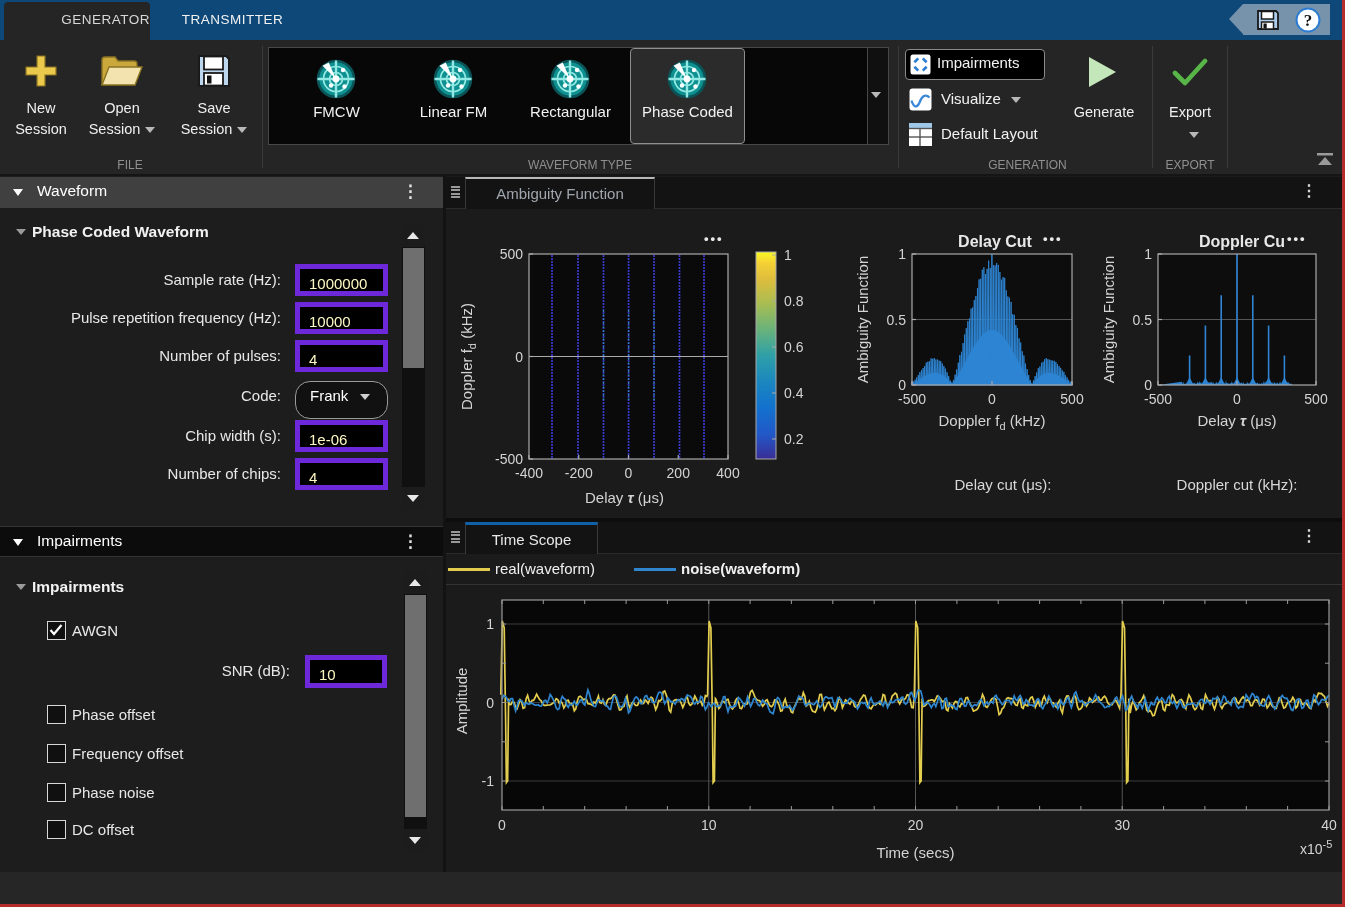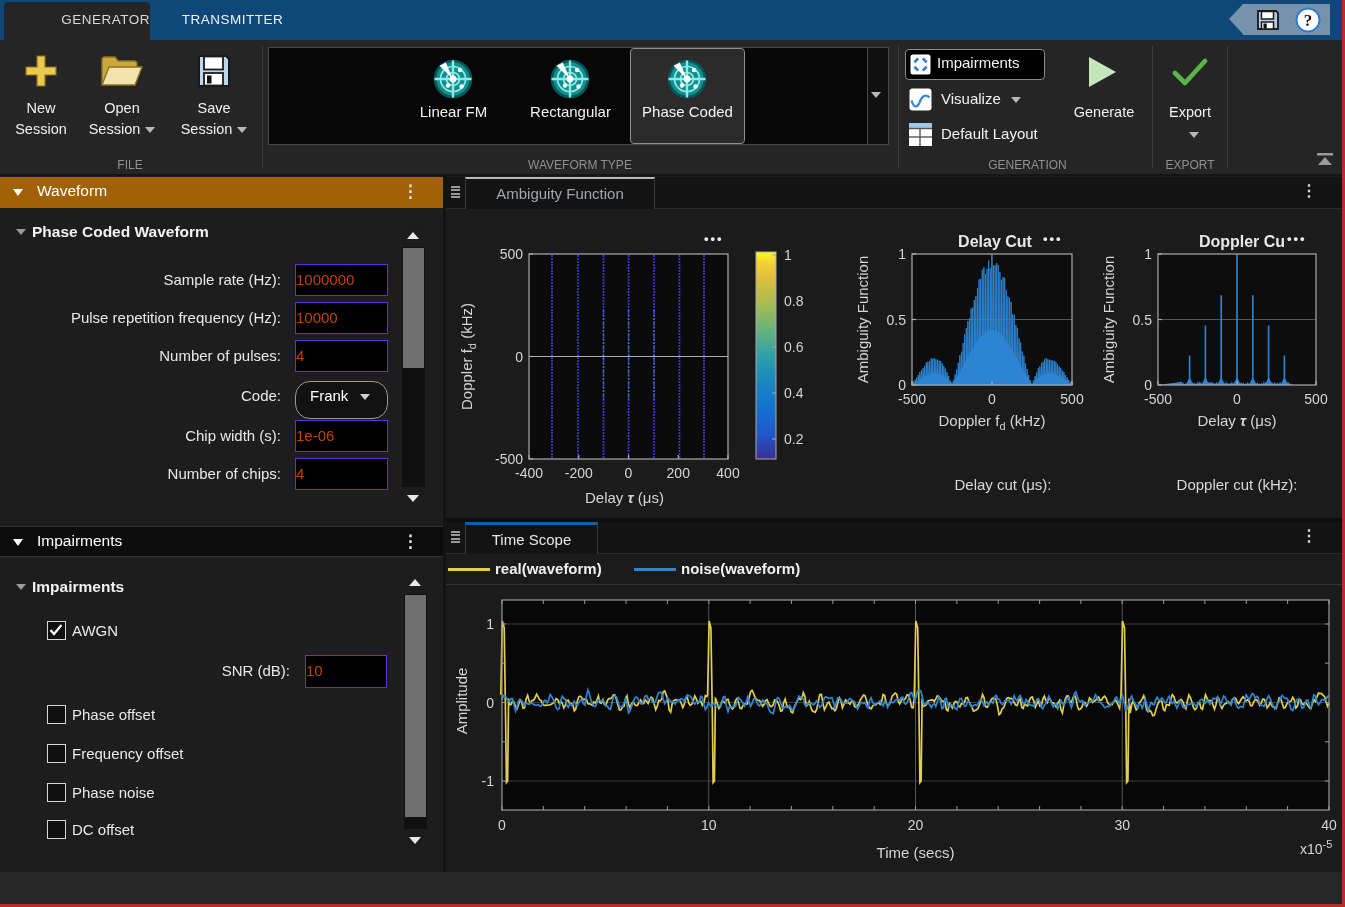--- a/index.html
+++ b/index.html
@@ -18,29 +18,29 @@
 .btnlabel{color:#f0f0f0;font-size:14.5px;text-align:center;line-height:21px}
 .dd{display:inline-block;width:0;height:0;border-left:5px solid transparent;border-right:5px solid transparent;border-top:6px solid #b8b8b8;vertical-align:middle;margin-left:5px}
 
 #gallery{position:absolute;left:268px;top:7px;width:600px;height:98px;background:#070707;border:1px solid #484848}
 .gitem{position:absolute;top:1px;height:94px;width:117px}
 .glabel{position:absolute;top:52px;width:100%;text-align:center;color:#f2f2f2;font-size:15px;line-height:21px}
 #gsel{position:absolute;left:361px;top:0;width:115px;height:96px;background:#2b2b2b;border:1px solid #8f8f8f;border-radius:4px}
 #gdrop{position:absolute;left:868px;top:7px;width:21px;height:98px;background:#101010;border:1px solid #484848;border-left:none}
 
 #lpanel{position:absolute;left:0;top:176px;width:443px;height:696px;background:#1d1d1d}
-#wavehdr{position:absolute;left:0;top:1px;width:443px;height:31px;background:#a16207}
+#wavehdr{position:absolute;left:0;top:1px;width:443px;height:31px;background:#404040}
 #imphdr{position:absolute;left:0;top:350px;width:443px;height:31px;background:#0c0c0c;border-top:1px solid #333;border-bottom:1px solid #333}
 .hdrtxt{position:absolute;left:37px;top:5px;color:#fff;font-size:15.5px}
 .chev{position:absolute;left:13px;top:12px;width:0;height:0;border-left:5.5px solid transparent;border-right:5.5px solid transparent;border-top:7px solid #fff}
 .vdots{position:absolute;right:24px;top:4px;color:#e0e0e0;font-size:17px;font-weight:bold;letter-spacing:0}
 .sect{color:#f2f2f2;font-size:15.5px;font-weight:bold}
 .stri{display:inline-block;width:0;height:0;border-left:5px solid transparent;border-right:5px solid transparent;border-top:6px solid #9a9a9a;margin-right:6px;vertical-align:2px}
 .flabel{position:absolute;color:#e8e8e8;font-size:15px;text-align:right;right:162px;width:270px}
-.finput{position:absolute;left:295px;width:93px;height:32px;background:#000;border:1px solid #6d28d9;color:#c2410c;font-size:15px;line-height:30px;}
+.finput{position:absolute;left:295px;width:93px;height:32px;background:#000;border:5px solid #6d28d9;color:#fef9c3;font-size:15px;line-height:30px;padding-left:9px}
 .cb{position:absolute;left:47px;width:19px;height:19px;background:#101010;border:1.5px solid #d8d8d8}
 .cblabel{position:absolute;left:72px;color:#e8e8e8;font-size:15px}
 
 .sbar{position:absolute;width:23px;background:#101010}
 .sbtn{position:absolute;left:0;width:23px;height:23px;background:#1c1c1c}
 .sthumb{position:absolute;left:1px;width:21px;background:#6f6f6f}
 .tri-u{position:absolute;left:5px;top:8px;width:0;height:0;border-left:6px solid transparent;border-right:6px solid transparent;border-bottom:7px solid #e8e8e8}
 .tri-d{position:absolute;left:5px;top:8px;width:0;height:0;border-left:6px solid transparent;border-right:6px solid transparent;border-top:7px solid #e8e8e8}
 
 #docs{position:absolute;left:446px;top:176px;width:899px;height:696px;background:#1b1b1b}
@@ -85,20 +85,35 @@
 <path d="M3 3 h27 l3 3 v27 h-30 z" fill="#bcd6ee" stroke="#1a1a1a" stroke-width="2"></path>
 <rect x="8" y="3.5" width="19" height="13" fill="#fff" stroke="#1a1a1a" stroke-width="1.8"></rect>
 <rect x="8" y="20" width="19" height="12.5" fill="#fff" stroke="#1a1a1a" stroke-width="1.8"></rect>
 <rect x="11" y="22.5" width="4.5" height="8" fill="#111"></rect>
       </svg>
       <div class="abs btnlabel" style="left:172px;top:58px;width:84px">Save<br>Session<span class="dd"></span></div>
       <div class="seclabel" style="left:60px;width:140px">FILE</div>
       <div class="vsep" style="left:262px"></div>
       <div id="gallery">
         <div id="gsel"></div>
+        <div class="gitem" style="left:9px">
+          <div class="abs" style="left:38px;top:10px"><svg width="40" height="40" viewBox="0 0 40 40">
+ <circle cx="20" cy="20" r="18" fill="#0e8f90" stroke="#0a5356" stroke-width="2.6"></circle>
+ <circle cx="20" cy="20" r="12.5" fill="none" stroke="#93e9e3" stroke-width="1.7"></circle>
+ <circle cx="20" cy="20" r="6.5" fill="none" stroke="#93e9e3" stroke-width="1.7"></circle>
+ <line x1="20" y1="1.5" x2="20" y2="38.5" stroke="#93e9e3" stroke-width="2.4"></line>
+ <line x1="1.5" y1="20" x2="38.5" y2="20" stroke="#93e9e3" stroke-width="2.4"></line>
+ <path d="M20 20 L6.5 6.8 L12.8 3.6 Z" fill="#fff"></path>
+ <circle cx="20" cy="20" r="3.4" fill="#fff"></circle>
+ <circle cx="27" cy="11" r="2.2" fill="#fff"></circle>
+ <circle cx="15" cy="26.5" r="2.2" fill="#fff"></circle>
+ <circle cx="28.5" cy="27.5" r="2.2" fill="#fff"></circle>
+</svg></div>
+          <div class="glabel">FMCW</div>
+        </div>
         <div class="gitem" style="left:126px">
           <div class="abs" style="left:38px;top:10px"><svg width="40" height="40" viewBox="0 0 40 40">
  <circle cx="20" cy="20" r="18" fill="#0e8f90" stroke="#0a5356" stroke-width="2.6"></circle>
  <circle cx="20" cy="20" r="12.5" fill="none" stroke="#93e9e3" stroke-width="1.7"></circle>
  <circle cx="20" cy="20" r="6.5" fill="none" stroke="#93e9e3" stroke-width="1.7"></circle>
  <line x1="20" y1="1.5" x2="20" y2="38.5" stroke="#93e9e3" stroke-width="2.4"></line>
  <line x1="1.5" y1="20" x2="38.5" y2="20" stroke="#93e9e3" stroke-width="2.4"></line>
  <path d="M20 20 L6.5 6.8 L12.8 3.6 Z" fill="#fff"></path>
  <circle cx="20" cy="20" r="3.4" fill="#fff"></circle>
  <circle cx="27" cy="11" r="2.2" fill="#fff"></circle>
@@ -376,21 +391,21 @@
           <div></div>
           <div></div>
           <div></div>
           <div></div>
         </div>
 <div class="doctab" style="width:133px;border-top:3px solid #0f62a8;color:#e8e8e8">Time Scope</div>
 <div class="dvdots">⋮</div>
       </div>
       <div class="abs" style="left:0;top:379px;width:899px;height:30px;border-bottom:1px solid #333">
 <div class="abs" style="left:2px;top:13px;width:42px;height:3px;background:#e3cd4e"></div>
-<div class="abs" style="left:49px;top:5px;color:#f0f0f0;font-size:15px;font-weight:bold">real(waveform)</div>
+<div class="abs" style="left:49px;top:5px;color:#f0f0f0;font-size:15px;font-weight:normal">real(waveform)</div>
 <div class="abs" style="left:188px;top:13px;width:42px;height:3px;background:#2f86cf"></div>
 <div class="abs" style="left:235px;top:5px;color:#f0f0f0;font-size:15px;font-weight:bold">noise(waveform)</div>
       </div>
       <div class="abs" style="left:0;top:410px;width:899px;height:286px">
         <svg width="899" height="286" viewBox="0 0 899 286" style="position:absolute;left:0;top:0" font-family="Liberation Sans, sans-serif">
           <rect x="56" y="14" width="827" height="210" fill="#070707"></rect>
           <line x1="56" y1="38.0" x2="883" y2="38.0" stroke="#3d3d3d" stroke-width="1"></line>
           <line x1="56" y1="116.5" x2="883" y2="116.5" stroke="#3d3d3d" stroke-width="1"></line>
           <line x1="56" y1="195.0" x2="883" y2="195.0" stroke="#3d3d3d" stroke-width="1"></line>
           <line x1="262.75" y1="14" x2="262.75" y2="224" stroke="#555555" stroke-width="1"></line>

